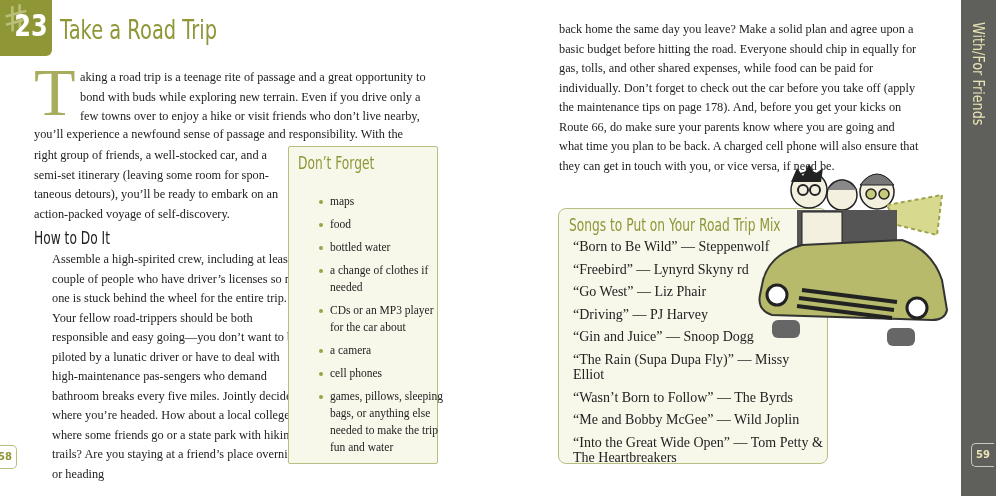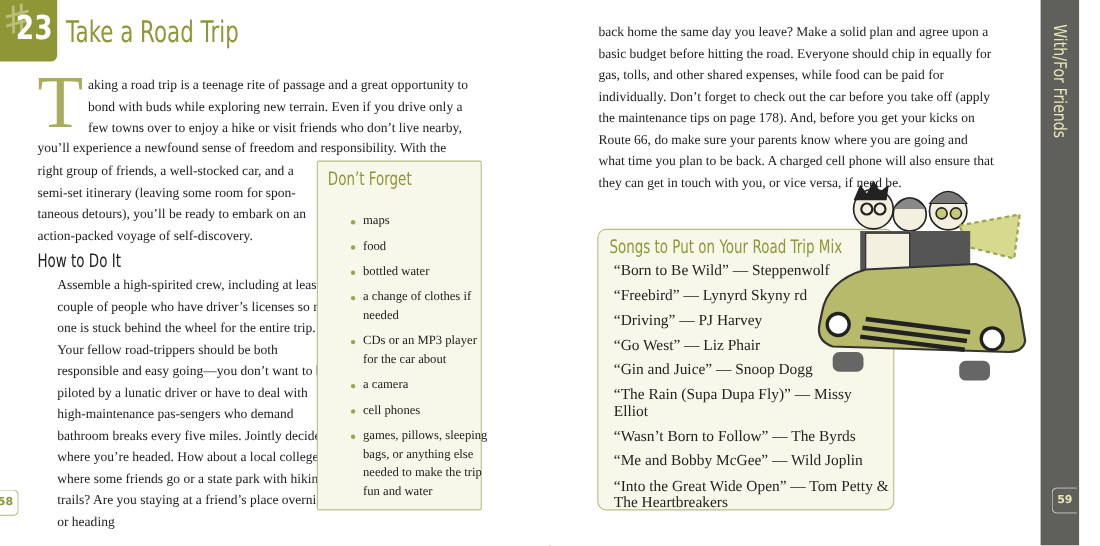--- a/index.html
+++ b/index.html
@@ -1,20 +1,20 @@
 <!DOCTYPE html>
 <html><head>
 <meta charset="utf-8">
 <style>
   html,body{margin:0;padding:0;}
   body{width:1000px;height:496px;position:relative;background:#fff;overflow:hidden;
        font-family:"Liberation Serif","DejaVu Serif",serif;color:#222;}
   .page{position:absolute;top:0;height:496px;background:#fff;}
   .left{left:0;width:499px;}
-  .right{left:482px;width:499px;}
+  .right{left:497px;width:499px;}
   .gutter{position:absolute;left:499px;top:0;width:2px;height:496px;background:#555;}
   .num-block{position:absolute;left:0;top:0;width:52px;height:56px;background:#8f9636;border-bottom-right-radius:6px;}
   .num-block .hash{position:absolute;left:2px;top:-2px;font-size:34px;color:#b9be78;font-family:"DejaVu Sans",sans-serif;transform:rotate(-15deg);}
   .num-block .num{position:absolute;right:4px;top:8px;font-family:"DejaVu Sans",sans-serif;font-weight:bold;font-size:30px;color:#fff;transform:scaleX(0.8);transform-origin:right;}
   .title{position:absolute;left:60px;top:14px;font-family:"DejaVu Sans",sans-serif;font-size:27px;color:#8f9636;transform:scaleX(0.72);transform-origin:left;white-space:nowrap;}
   .body-text{font-size:12.3px;line-height:19.5px;}
   .dropcap{position:absolute;left:34px;top:58px;font-size:68px;line-height:68px;color:#a8ad5e;}
   .intro-a{position:absolute;left:80px;top:68px;width:360px;}
   .intro-b{position:absolute;left:34px;top:125px;width:410px;}
   .intro-c{position:absolute;left:34px;top:146px;width:250px;}
@@ -42,21 +42,21 @@
 <body>
 
 <div class="page left">
   <div class="num-block">
     <span class="hash">#</span>
     <span class="num">23</span>
   </div>
   <div class="title">Take a Road Trip</div>
   <div class="dropcap">T</div>
   <div class="body-text intro-a">aking a road trip is a teenage rite of passage and a great opportunity to bond with buds while exploring new terrain. Even if you drive only a few towns over to enjoy a hike or visit friends who don’t live nearby,</div>
-  <div class="body-text intro-b">you’ll experience a newfound sense of freedom and responsibility. With the</div>
+  <div class="body-text intro-b">you’ll experience a newfound sense of passage and responsibility. With the</div>
   <div class="body-text intro-c">right group of friends, a well-stocked car, and a semi-set itinerary (leaving some room for spon-taneous detours), you’ll be ready to embark on an action-packed voyage of self-discovery.</div>
   <div class="howto-h">How to Do It</div>
   <div class="body-text howto-p">Assemble a high-spirited crew, including at least a couple of people who have driver’s licenses so no one is stuck behind the wheel for the entire trip. Your fellow road-trippers should be both responsible and easy going—you don’t want to be piloted by a lunatic driver or have to deal with high-maintenance pas-sengers who demand bathroom breaks every five miles. Jointly decide where you’re headed. How about a local college where some friends go or a state park with hiking trails? Are you staying at a friend’s place overnight or heading</div>
 
   <div class="sidebar-box">
     <div class="box-h df-h">Don’t Forget</div>
     <ul class="df-list">
       <li>maps</li>
       <li>food</li>
       <li>bottled water</li>
@@ -73,22 +73,22 @@
 <div class="gutter"></div>
 
 <div class="page right">
   <div class="body-text cont">back home the same day you leave? Make a solid plan and agree upon a basic budget before hitting the road. Everyone should chip in equally for gas, tolls, and other shared expenses, while food can be paid for individually. Don’t forget to check out the car before you take off (apply the maintenance tips on page 178). And, before you get your kicks on Route 66, do make sure your parents know where you are going and what time you plan to be back. A charged cell phone will also ensure that they can get in touch with you, or vice versa, if need be.</div>
 
   <div class="songs-box">
     <div class="box-h songs-h">Songs to Put on Your Road Trip Mix</div>
     <ul class="songs-list">
       <li>“Born to Be Wild” — Steppenwolf</li>
       <li>“Freebird” — Lynyrd Skyny rd</li>
+      <li>“Go West” —  Liz Phair</li>
       <li>“Driving” — PJ Harvey</li>
-      <li>“Go West” —  Liz Phair</li>
       <li>“Gin and Juice” — Snoop Dogg</li>
       <li>“The Rain (Supa Dupa Fly)” — Missy Elliot</li>
       <li>“Wasn’t Born to Follow” — The Byrds</li>
       <li>“Me and Bobby McGee” — Wild Joplin</li>
       <li>“Into the Great Wide Open” — Tom Petty &amp; The Heartbreakers</li>
     </ul>
   </div>
 
   <svg class="illus" viewBox="0 0 210 200">
 

